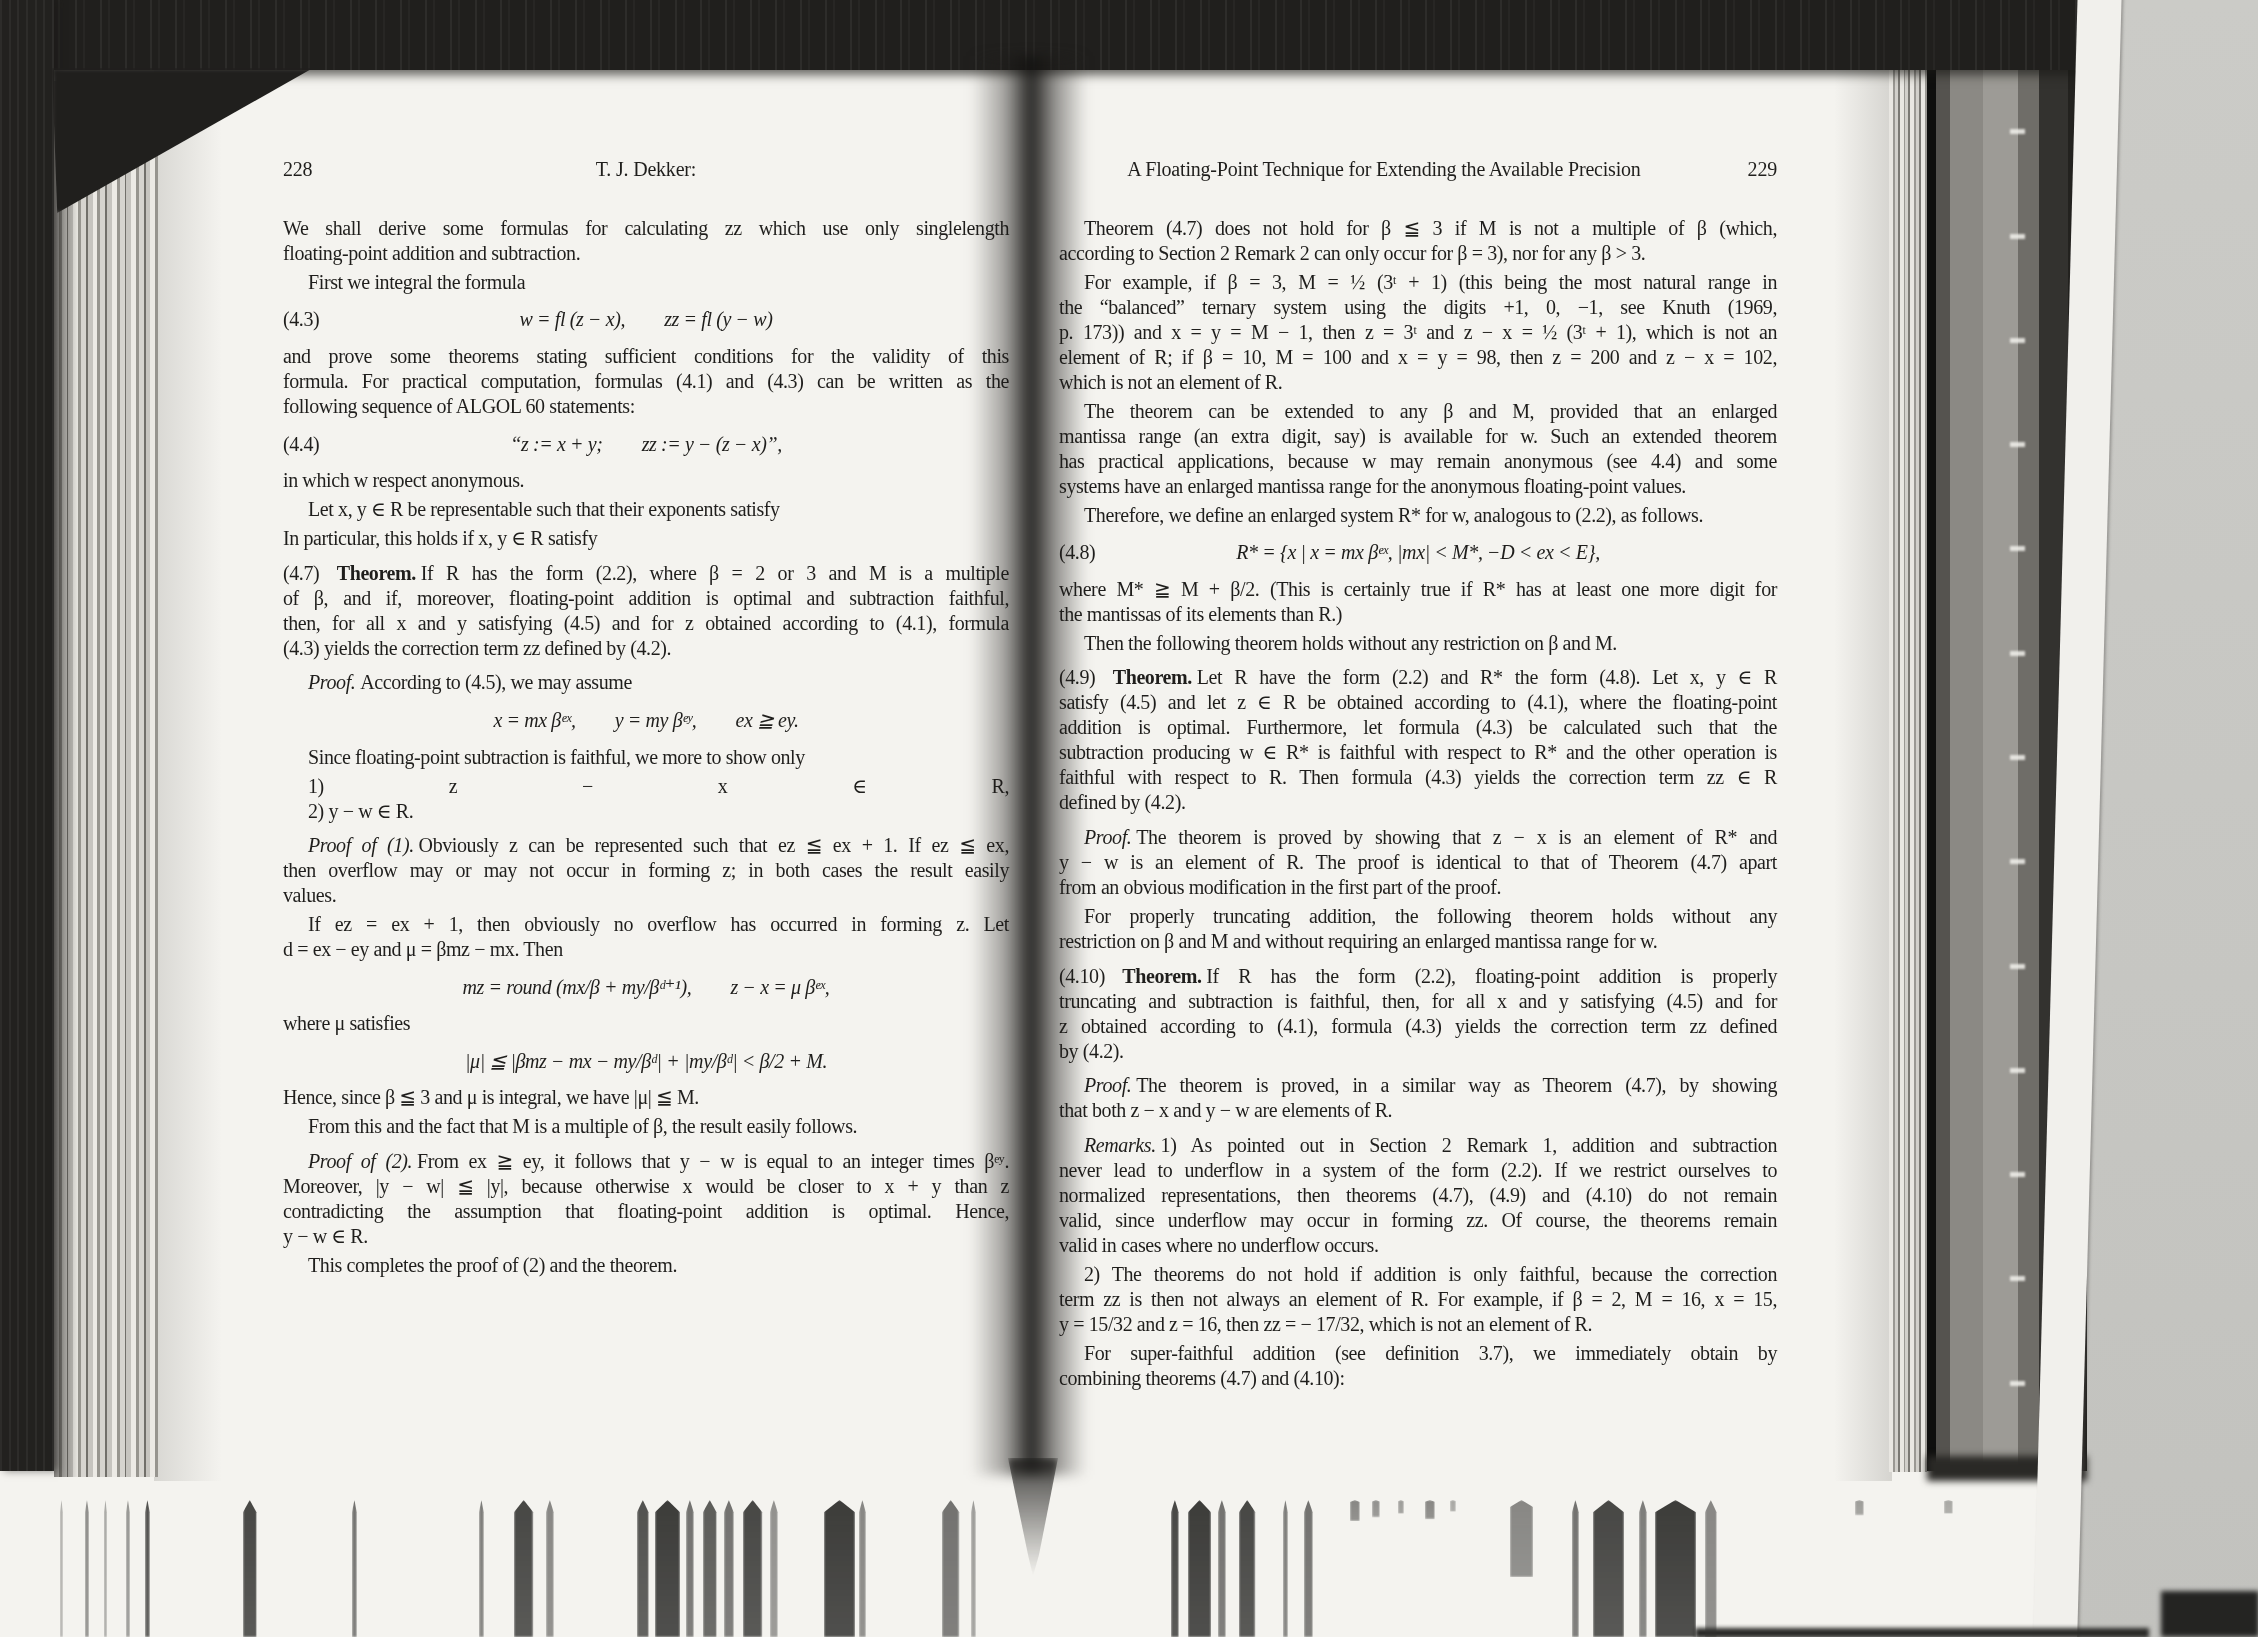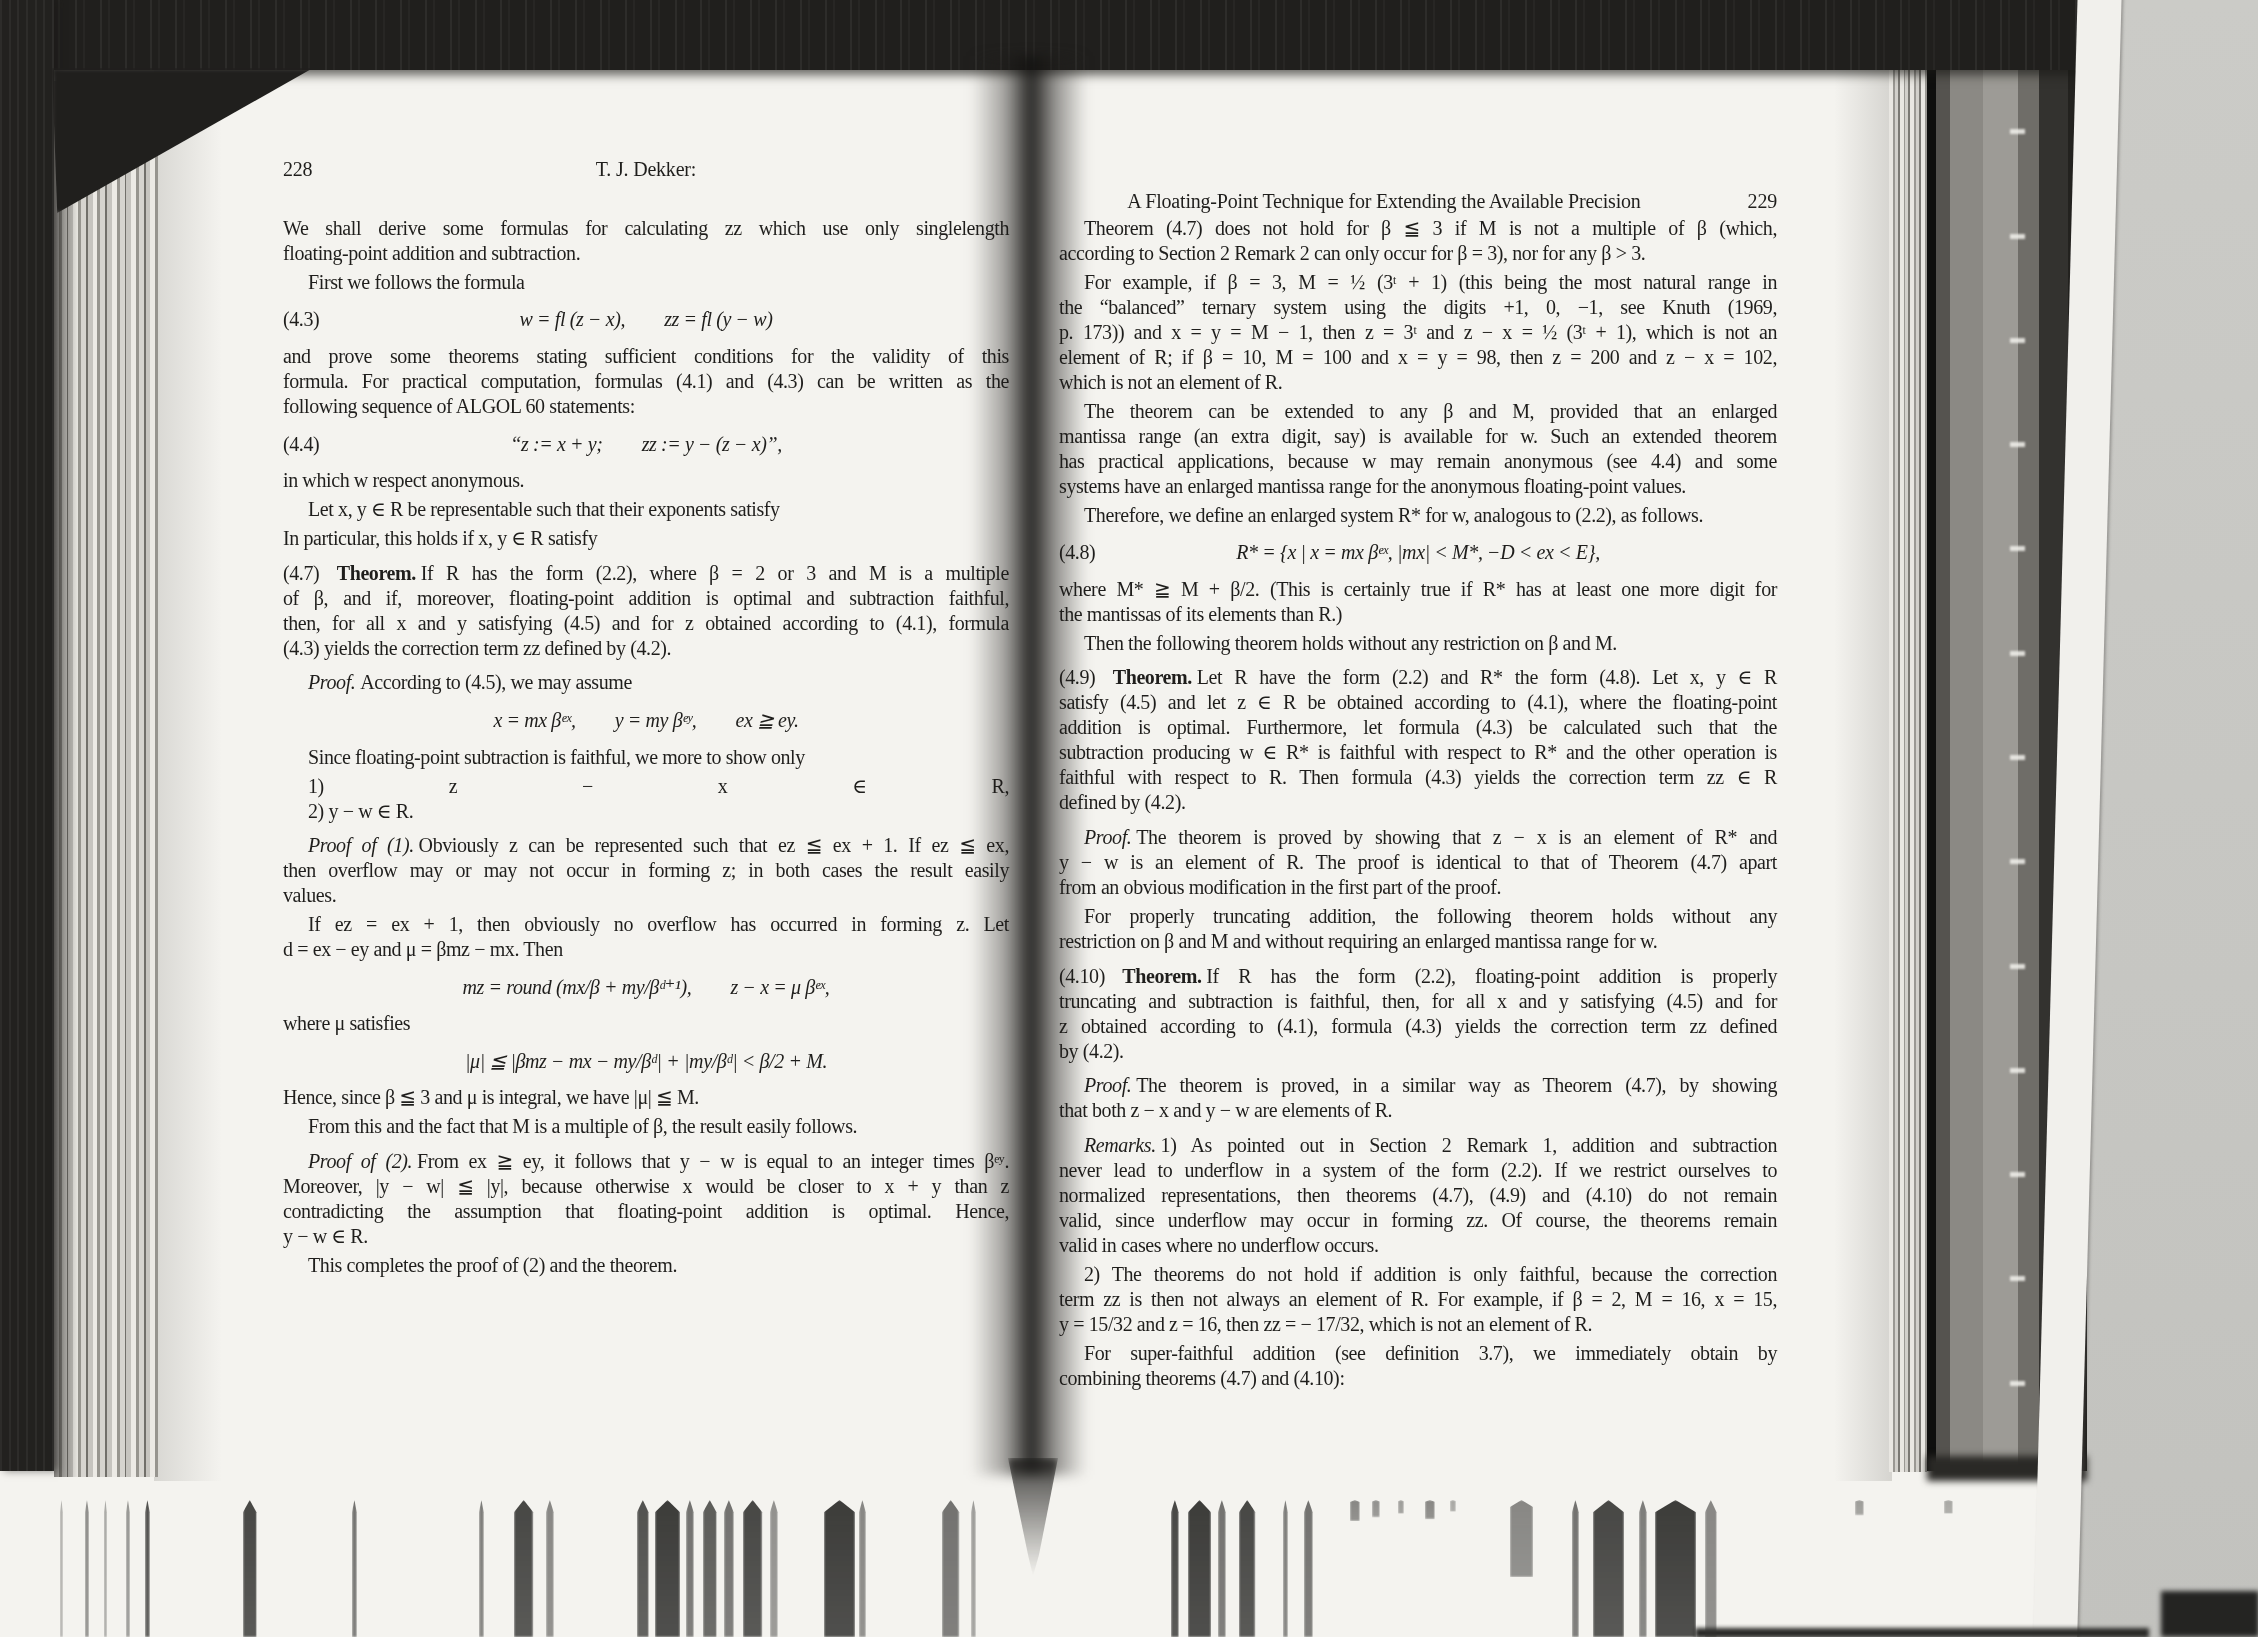--- a/index.html
+++ b/index.html
@@ -100,21 +100,21 @@
   <div class="hdr" style="left:283px;top:157px;width:726px;">
     <span class="pgnum-l">228</span>
     <span class="rhead">T. J. Dekker:</span>
   </div>
   <div class="col" id="col-left" style="left:283px;top:216px;width:726px;">
       <div class="blk para first">
         <div class="line">We shall derive some formulas for calculating zz which use only singlelength</div>
         <div class="line end">floating-point addition and subtraction.</div>
       </div>
       <div class="blk para">
-        <div class="line end ind">First we follows the formula</div>
+        <div class="line end ind">First we integral the formula</div>
       </div>
       <div class="blk eq"><span class="lbl-eq">(4.3)</span><span class="eq-text">w = fl (z − x),  zz = fl (y − w)</span></div>
       <div class="blk para">
         <div class="line">and prove some theorems stating sufficient conditions for the validity of this</div>
         <div class="line">formula. For practical computation, formulas (4.1) and (4.3) can be written as the</div>
         <div class="line end">following sequence of ALGOL 60 statements:</div>
       </div>
       <div class="blk eq"><span class="lbl-eq">(4.4)</span><span class="eq-text">“z := x + y;  zz := y − (z − x)”,</span></div>
       <div class="blk para">
         <div class="line end">in which w respect anonymous.</div>
@@ -166,21 +166,21 @@
         <div class="line ind"><span class="li">Proof of (2).</span>From ex ≧ ey, it follows that y − w is equal to an integer times βᵉʸ.</div>
         <div class="line">Moreover, |y − w| ≦ |y|, because otherwise x would be closer to x + y than z</div>
         <div class="line">contradicting the assumption that floating-point addition is optimal. Hence,</div>
         <div class="line end">y − w ∈ R.</div>
       </div>
       <div class="blk para">
         <div class="line end ind">This completes the proof of (2) and the theorem.</div>
       </div>
     </div>
 
-  <div class="hdr" style="left:1059px;top:157px;width:718px;margin-top:32px;">
+  <div class="hdr" style="left:1059px;top:157px;width:718px;">
     <span class="rhead" style="padding-right:68px;">A Floating-Point Technique for Extending the Available Precision</span>
     <span class="pgnum-r">229</span>
   </div>
   <div class="col" id="col-right" style="left:1059px;top:216px;width:718px;">
       <div class="blk para first">
         <div class="line ind">Theorem (4.7) does not hold for β ≦ 3 if M is not a multiple of β (which,</div>
         <div class="line end">according to Section 2 Remark 2 can only occur for β = 3), nor for any β &gt; 3.</div>
       </div>
       <div class="blk para">
         <div class="line ind">For example, if β = 3, M = ½ (3ᵗ + 1) (this being the most natural range in</div>

